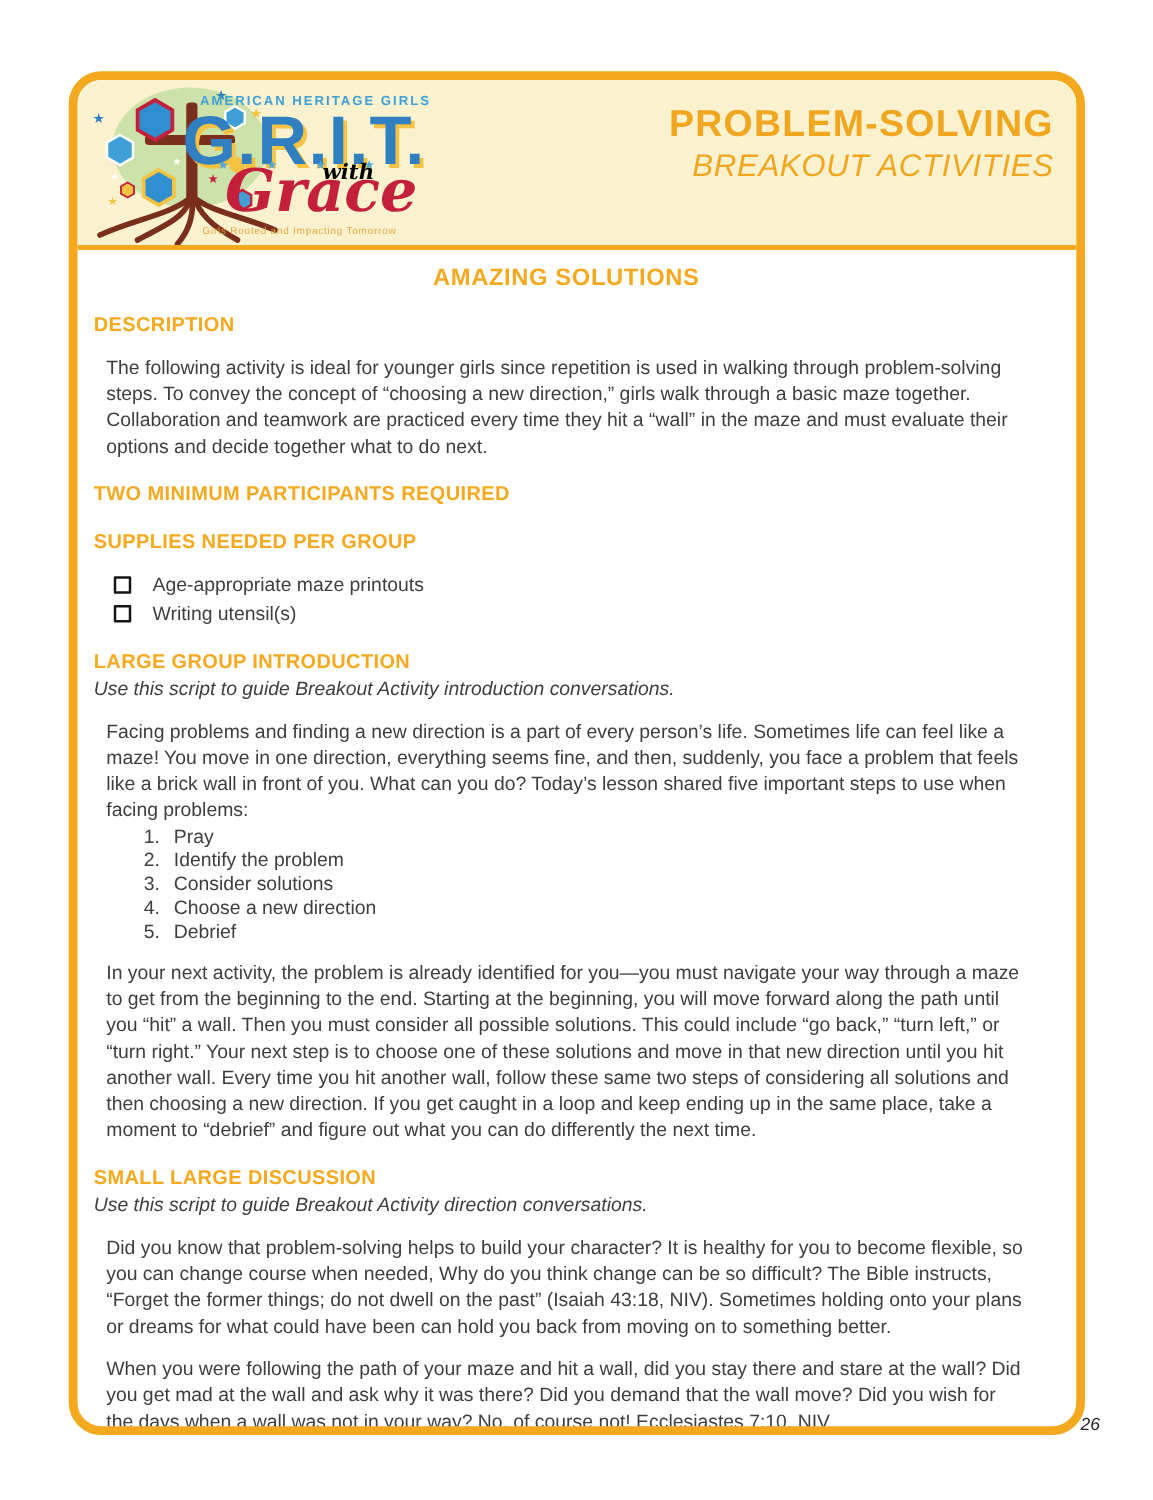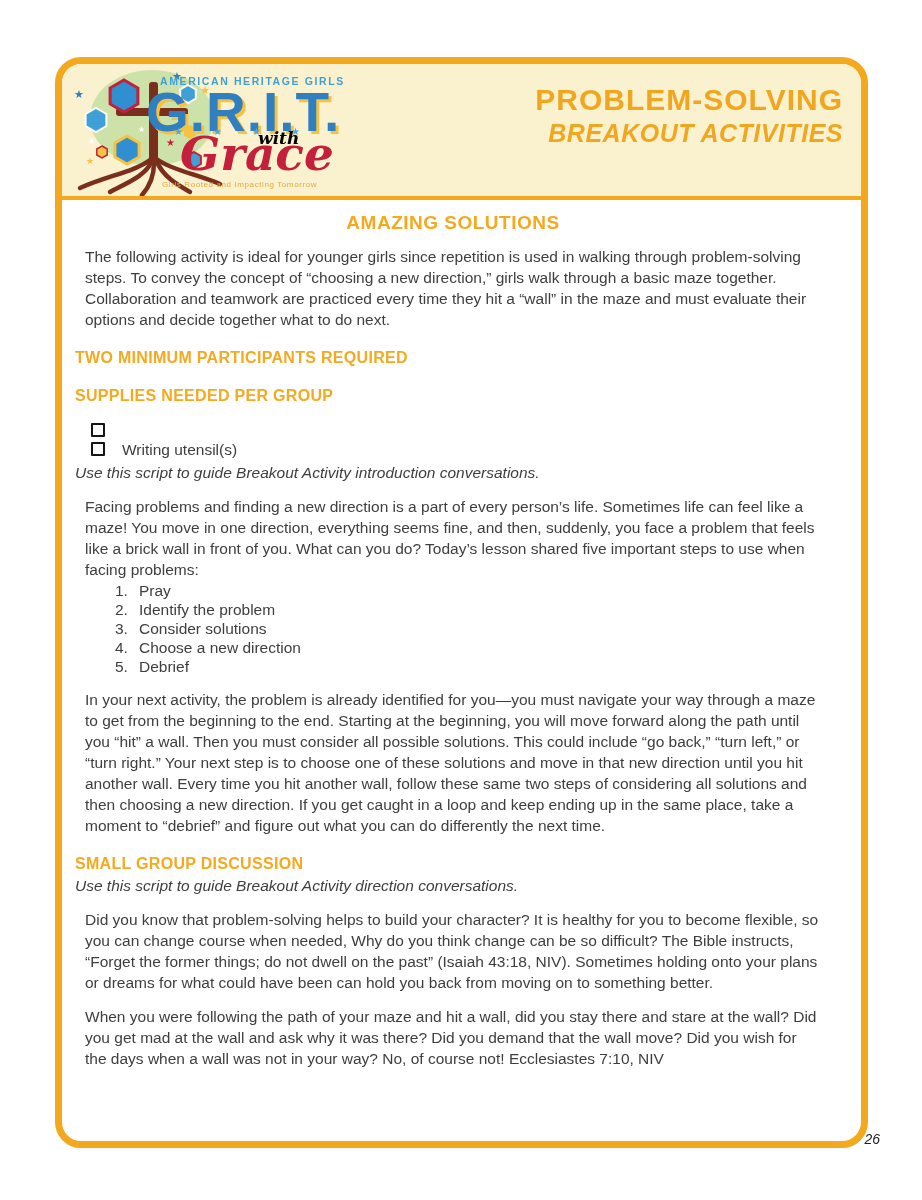--- a/index.html
+++ b/index.html
@@ -18,21 +18,21 @@
   .logo-stars{position:absolute;left:102px;top:60px;font-size:10px;color:#4fa7dc;
               letter-spacing:30px;white-space:nowrap;}
   .logo-with{position:absolute;left:186px;top:62px;font-size:17px;font-weight:bold;font-style:italic;
              font-family:"DejaVu Serif",serif;color:#000000;}
   .logo-grace{position:absolute;left:108px;top:60px;font-size:47px;font-weight:bold;font-style:italic;
               font-family:"DejaVu Serif",serif;color:#c4203b;white-space:nowrap;}
   .logo-tagline{position:absolute;left:90px;top:114px;font-size:8px;letter-spacing:.6px;
                 color:#e3a93e;white-space:nowrap;}
   .titles{position:absolute;right:18px;top:20px;text-align:right;color:#f0a71f;}
   .title-main{font-size:30px;font-weight:bold;letter-spacing:1px;line-height:1.05;}
-  .title-sub{font-size:25px;font-weight:bold;font-style:italic;letter-spacing:.5px;margin-top:3px;}
+  .title-sub{font-size:25px;font-weight:normal;font-style:italic;letter-spacing:.5px;margin-top:3px;}
   
   .content{padding:6px 30px 0 13px;font-size:15.5px;line-height:21px;}
   .activity-title{margin:6px 0 0;text-align:center;font-size:19px;font-weight:bold;
                   letter-spacing:.5px;color:#f5a91f;}
   .gold-h{margin:17px 0 0;font-size:16px;font-weight:bold;letter-spacing:.3px;color:#f5a91f;}
   .para{margin:13px 10px 0;}
   .script-note{margin:1px 0 0;font-style:italic;}
   .checklist{margin:14px 0 0;padding:0;list-style:none;}
   .checklist li{display:flex;align-items:flex-start;margin:0 0 2px;padding-left:16px;}
   .checkbox{flex:0 0 auto;width:10px;height:10px;border:2.5px solid #141414;border-radius:1px;
@@ -91,35 +91,38 @@
       </div>
       <div class="titles">
         <div class="title-main">PROBLEM-SOLVING</div>
         <div class="title-sub">BREAKOUT ACTIVITIES</div>
       </div>
     </header>
 
     <main class="content">
       <h1 class="activity-title">AMAZING SOLUTIONS</h1>
 
+      <h2 class="gold-h">DESCRIPTION</h2>
       <p class="para">The following activity is ideal for younger girls since repetition is used in walking through problem-solving steps. To convey the concept of “choosing a new direction,” girls walk through a basic maze together. Collaboration and teamwork are practiced every time they hit a “wall” in the maze and must evaluate their options and decide together what to do next.</p>
 
       <h2 class="gold-h">TWO MINIMUM PARTICIPANTS REQUIRED</h2>
 
       <h2 class="gold-h">SUPPLIES NEEDED PER GROUP</h2>
       <ul class="checklist">
         <li>
           <span class="checkbox"></span>
+          <span>Age-appropriate maze printouts</span>
         </li>
         <li>
           <span class="checkbox"></span>
           <span>Writing utensil(s)</span>
         </li>
       </ul>
 
+      <h2 class="gold-h">LARGE GROUP INTRODUCTION</h2>
       <p class="script-note">Use this script to guide Breakout Activity introduction conversations.</p>
       <p class="para">Facing problems and finding a new direction is a part of every person’s life. Sometimes life can feel like a maze! You move in one direction, everything seems fine, and then, suddenly, you face a problem that feels like a brick wall in front of you. What can you do? Today’s lesson shared five important steps to use when facing problems:</p>
       <ol class="steps">
         <li>
           <span class="step-num">1.</span>
           <span>Pray</span>
         </li>
         <li>
           <span class="step-num">2.</span>
           <span>Identify the problem</span>
@@ -132,21 +135,21 @@
           <span class="step-num">4.</span>
           <span>Choose a new direction</span>
         </li>
         <li>
           <span class="step-num">5.</span>
           <span>Debrief</span>
         </li>
       </ol>
       <p class="para">In your next activity, the problem is already identified for you—you must navigate your way through a maze to get from the beginning to the end. Starting at the beginning, you will move forward along the path until you “hit” a wall. Then you must consider all possible solutions. This could include “go back,” “turn left,” or “turn right.” Your next step is to choose one of these solutions and move in that new direction until you hit another wall. Every time you hit another wall, follow these same two steps of considering all solutions and then choosing a new direction. If you get caught in a loop and keep ending up in the same place, take a moment to “debrief” and figure out what you can do differently the next time.</p>
 
-      <h2 class="gold-h">SMALL GROUP DISCUSSION</h2>
+      <h2 class="gold-h">SMALL LARGE DISCUSSION</h2>
       <p class="script-note">Use this script to guide Breakout Activity direction conversations.</p>
       <p class="para">Did you know that problem-solving helps to build your character? It is healthy for you to become flexible, so you can change course when needed, Why do you think change can be so difficult? The Bible instructs, “Forget the former things; do not dwell on the past” (Isaiah 43:18, NIV). Sometimes holding onto your plans or dreams for what could have been can hold you back from moving on to something better.</p>
       <p class="para">When you were following the path of your maze and hit a wall, did you stay there and stare at the wall? Did you get mad at the wall and ask why it was there? Did you demand that the wall move? Did you wish for the days when a wall was not in your way? No, of course not! Ecclesiastes 7:10, NIV</p>
     </main>
   </div>
 
   <div class="page-number">26</div>
 </div>
 
 </body></html>

